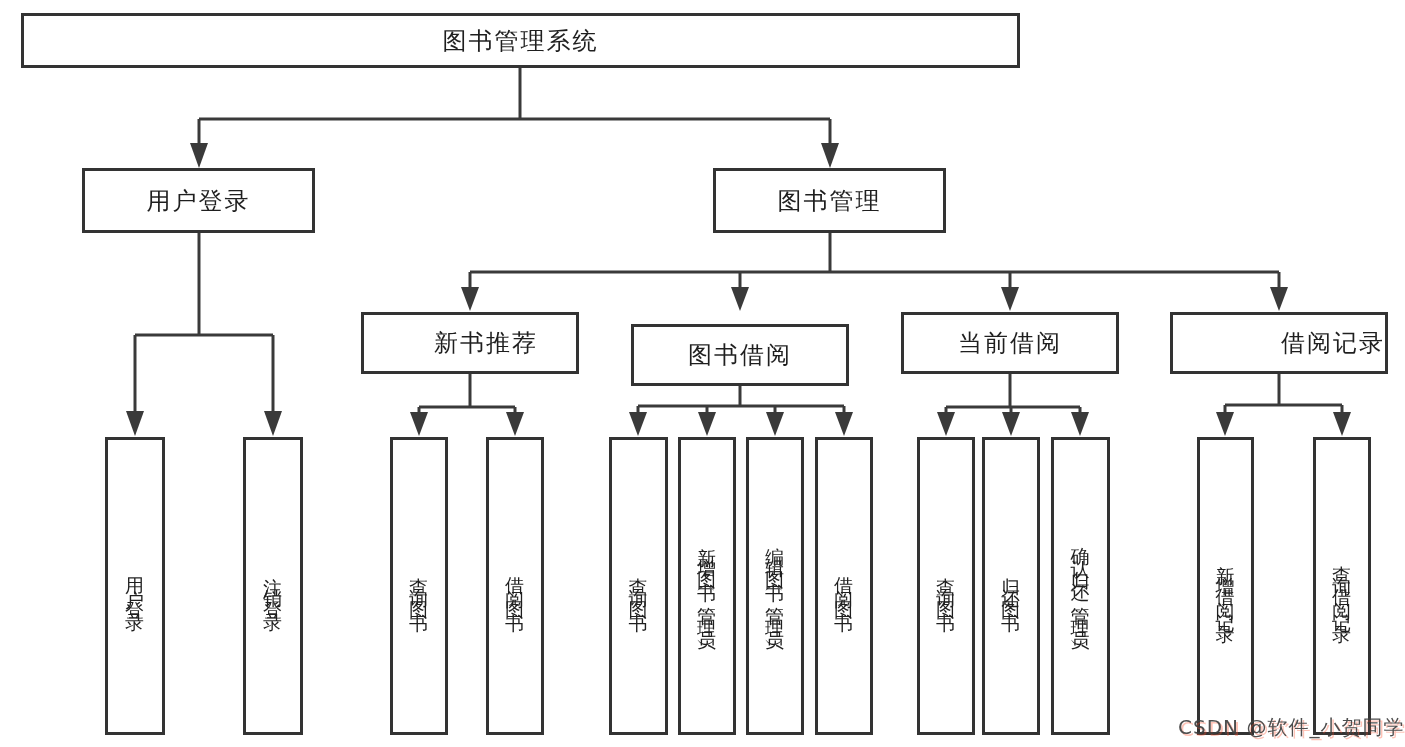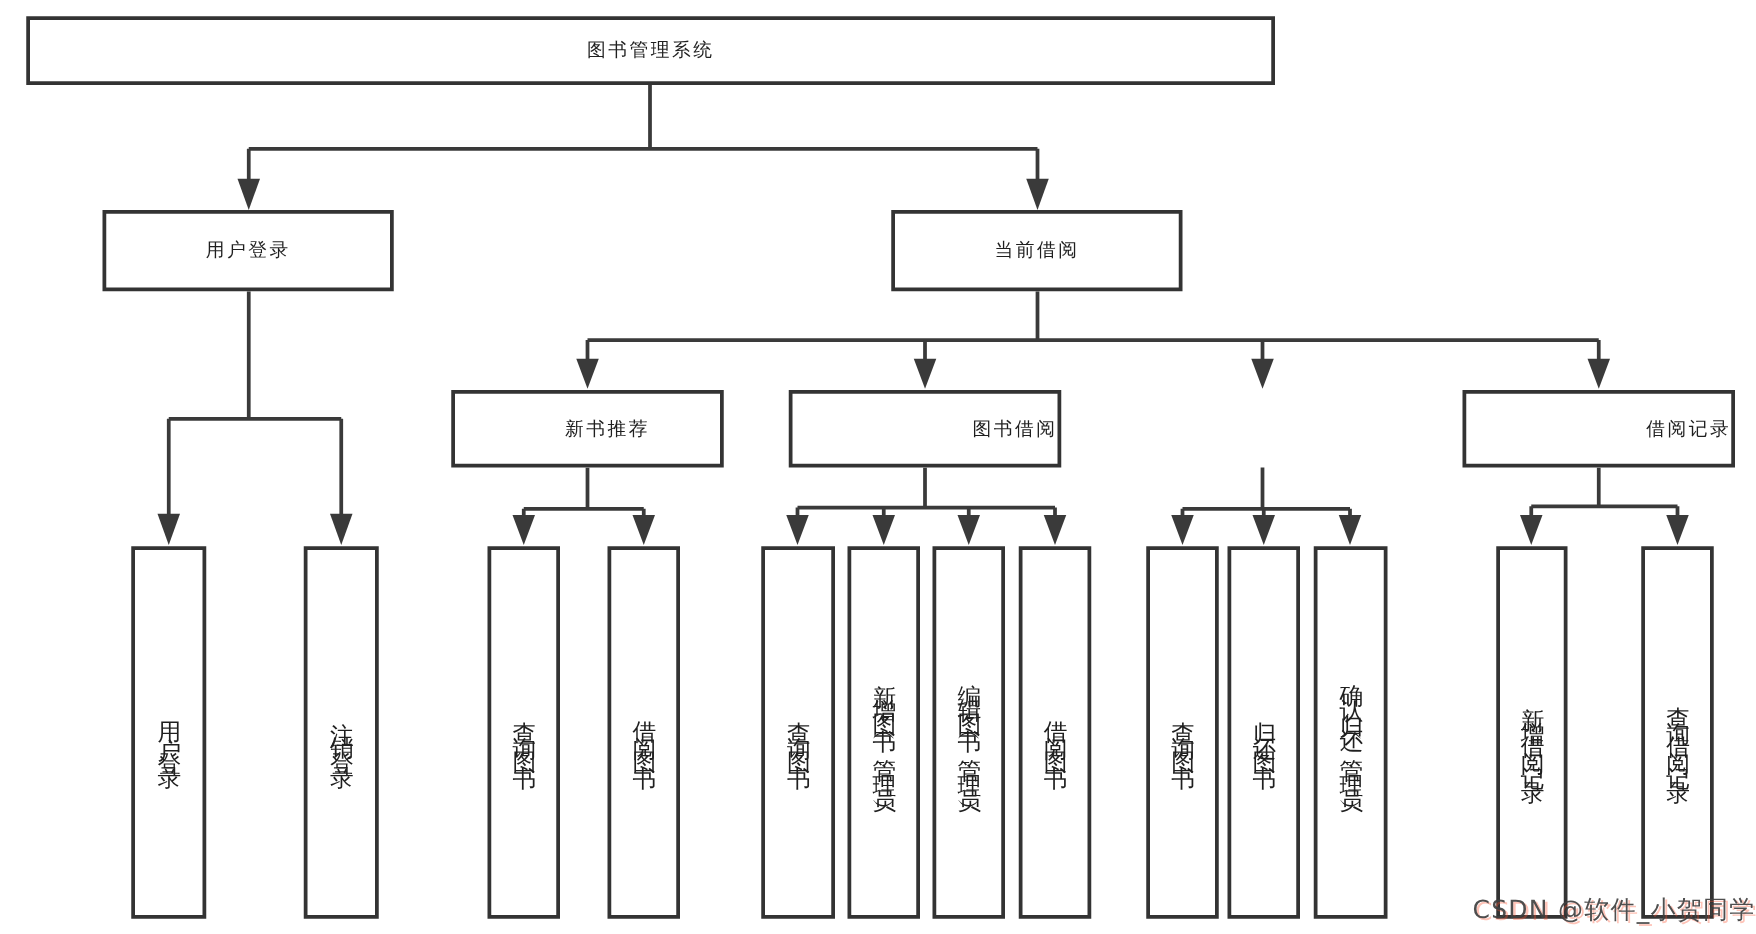--- a/index.html
+++ b/index.html
@@ -13,38 +13,38 @@
   }
   .connectors{position:absolute;left:0;top:0;width:1405px;height:747px;}
   .node{
     position:absolute;
     box-sizing:border-box;
     border:3px solid #333333;
     background:#ffffff;
     display:flex;align-items:center;justify-content:center;
     z-index:2;
   }
-  .hlabel{font-size:15px;letter-spacing:2px;color:#1f1f1f;line-height:1;}
+  .hlabel{font-size:24px;letter-spacing:2px;color:#1f1f1f;line-height:1;}
   .leaf .vlabel{
     writing-mode:vertical-rl;
     text-orientation:mixed;
     font-size:19px;
     letter-spacing:12px;
     line-height:1;
     white-space:nowrap;
     color:#1f1f1f;
   }
   
   .n-root{left:21px;top:13px;width:999px;height:55px;}
   
   .n-l2a{left:82px;top:168px;width:233px;height:65px;}
   .n-l2b{left:713px;top:168px;width:233px;height:65px;}
   
   .n-l3a{left:361px;top:312px;width:218px;height:62px;padding-left:32px;}
-  .n-l3b{left:631px;top:312px;width:218px;height:62px;justify-content:flex-end;}
+  .n-l3b{left:631px;top:324px;width:218px;height:62px;}
   .n-l3c{left:901px;top:312px;width:218px;height:62px;}
   .n-l3d{left:1170px;top:312px;width:218px;height:62px;justify-content:flex-end;}
   
   .leaf{top:437px;height:298px;}
   .n-a1{left:105px;width:60px;}
   .n-a2{left:243px;width:60px;}
   .n-b1{left:390px;width:58px;}
   .n-b2{left:486px;width:58px;}
   .n-c1{left:609px;width:59px;}
   .n-c2{left:678px;width:58px;}
@@ -146,29 +146,32 @@
   </svg>
 
   <div class="node n-root">
     <span class="hlabel">图书管理系统</span>
   </div>
 
   <div class="node n-l2a">
     <span class="hlabel">用户登录</span>
   </div>
   <div class="node n-l2b">
-    <span class="hlabel">当前借阅</span>
+    <span class="hlabel">图书管理</span>
   </div>
 
   <div class="node n-l3a">
     <span class="hlabel">新书推荐</span>
   </div>
   <div class="node n-l3b">
     <span class="hlabel">图书借阅</span>
   </div>
+  <div class="node n-l3c">
+    <span class="hlabel">当前借阅</span>
+  </div>
   <div class="node n-l3d">
     <span class="hlabel">借阅记录</span>
   </div>
 
   <div class="node leaf n-a1">
     <span class="vlabel">用户登录</span>
   </div>
   <div class="node leaf n-a2">
     <span class="vlabel">注销登录</span>
   </div>

